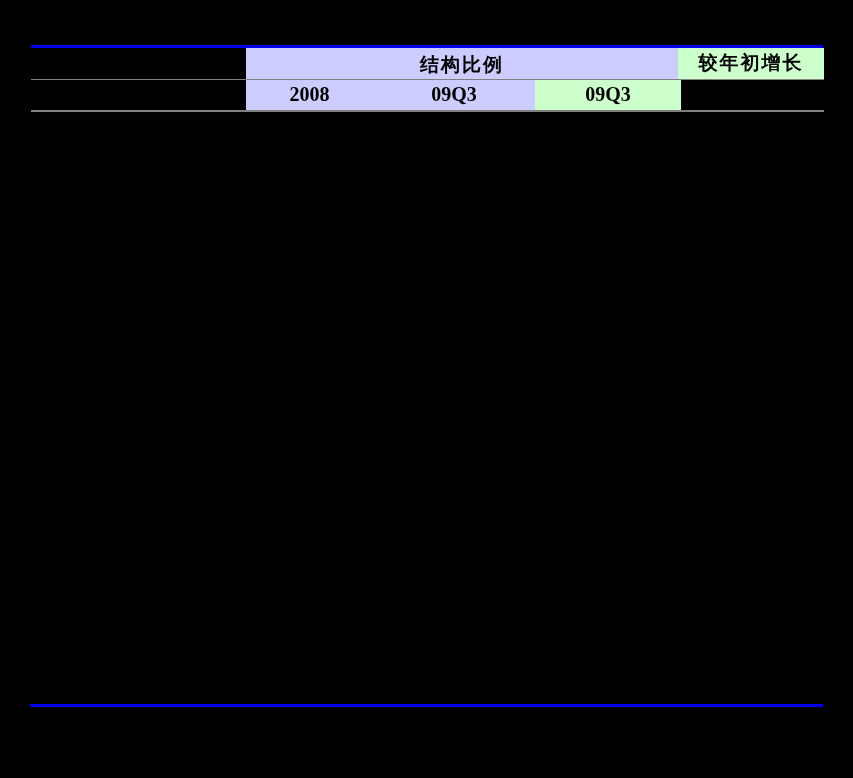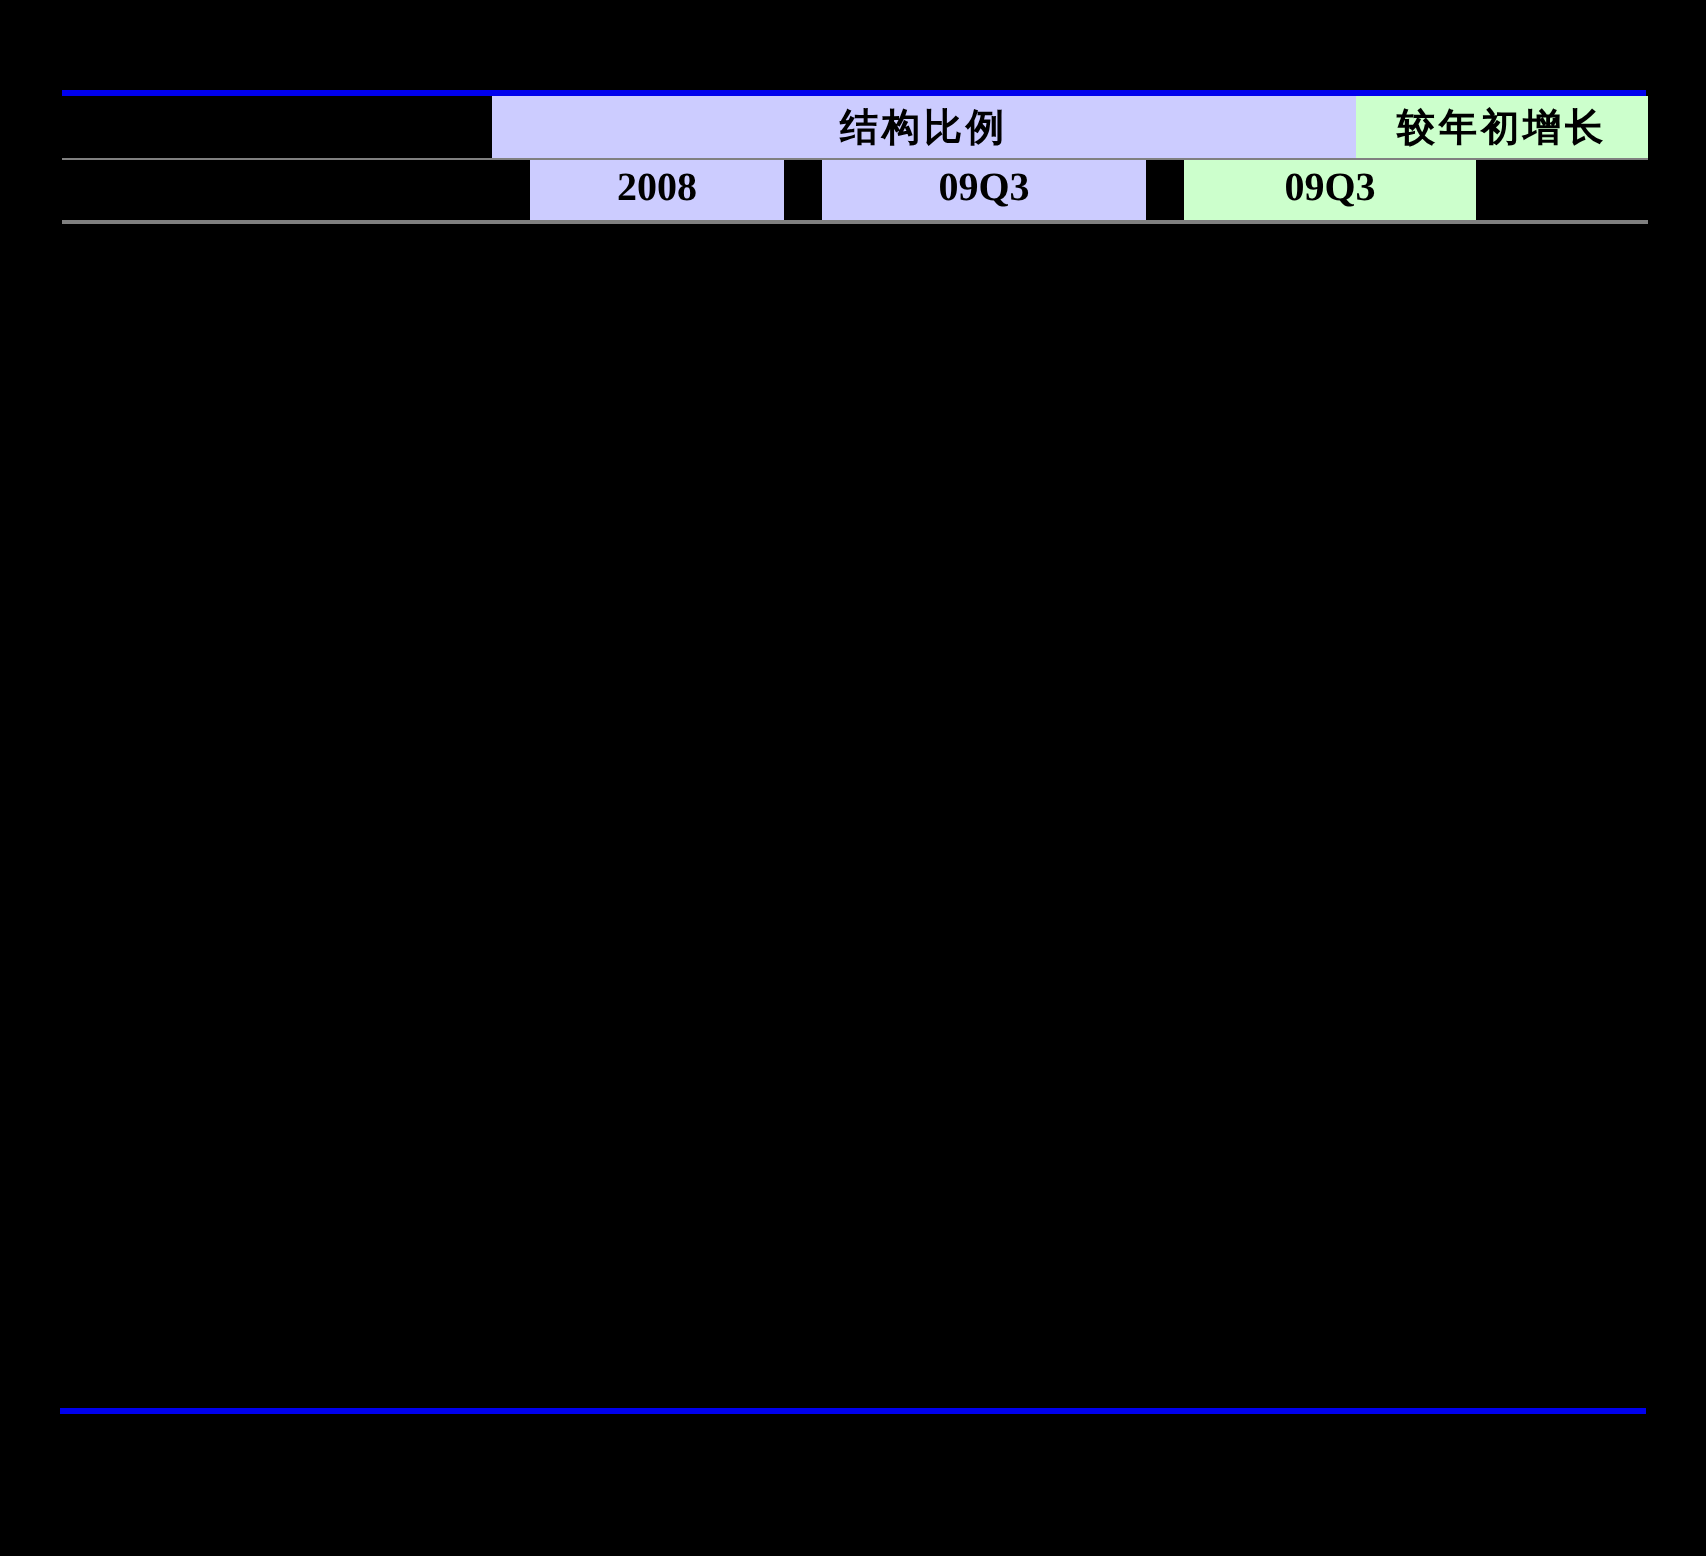--- a/index.html
+++ b/index.html
@@ -41,34 +41,33 @@
   .hrow {
     display: flex;
     width: 793px;
   }
   .hrow-group {
     height: 31px;
     border-bottom: 1px solid #808080;
   }
   .hrow-cols {
     height: 30px;
-    gap: 19px;
   }
   .cell {
     display: flex;
     align-items: center;
     justify-content: center;
     box-sizing: border-box;
     overflow: hidden;
   }
   .cell-label { width: 215px; background: transparent; }
   .bg-purple { background: #CCCCFF; }
   .bg-green  { background: #CCFFCC; }
   .cell-group-structure { width: 432px; }
-  .cell-group-growth    { width: 146px; }
+  .cell-group-growth    { width: 146px; font-family: Liberation Mono, monospace; }
   .cell-y2008 { width: 127px; }
   .cell-09h1  { width: 143px; }
   .cell-09q3  { width: 162px; }
   .cell-09q3g { width: 146px; }
   .txt-cn {
     font-size: 19px;
     font-weight: bold;
     letter-spacing: 2px;
     line-height: 1;
     padding-top: 1px;

